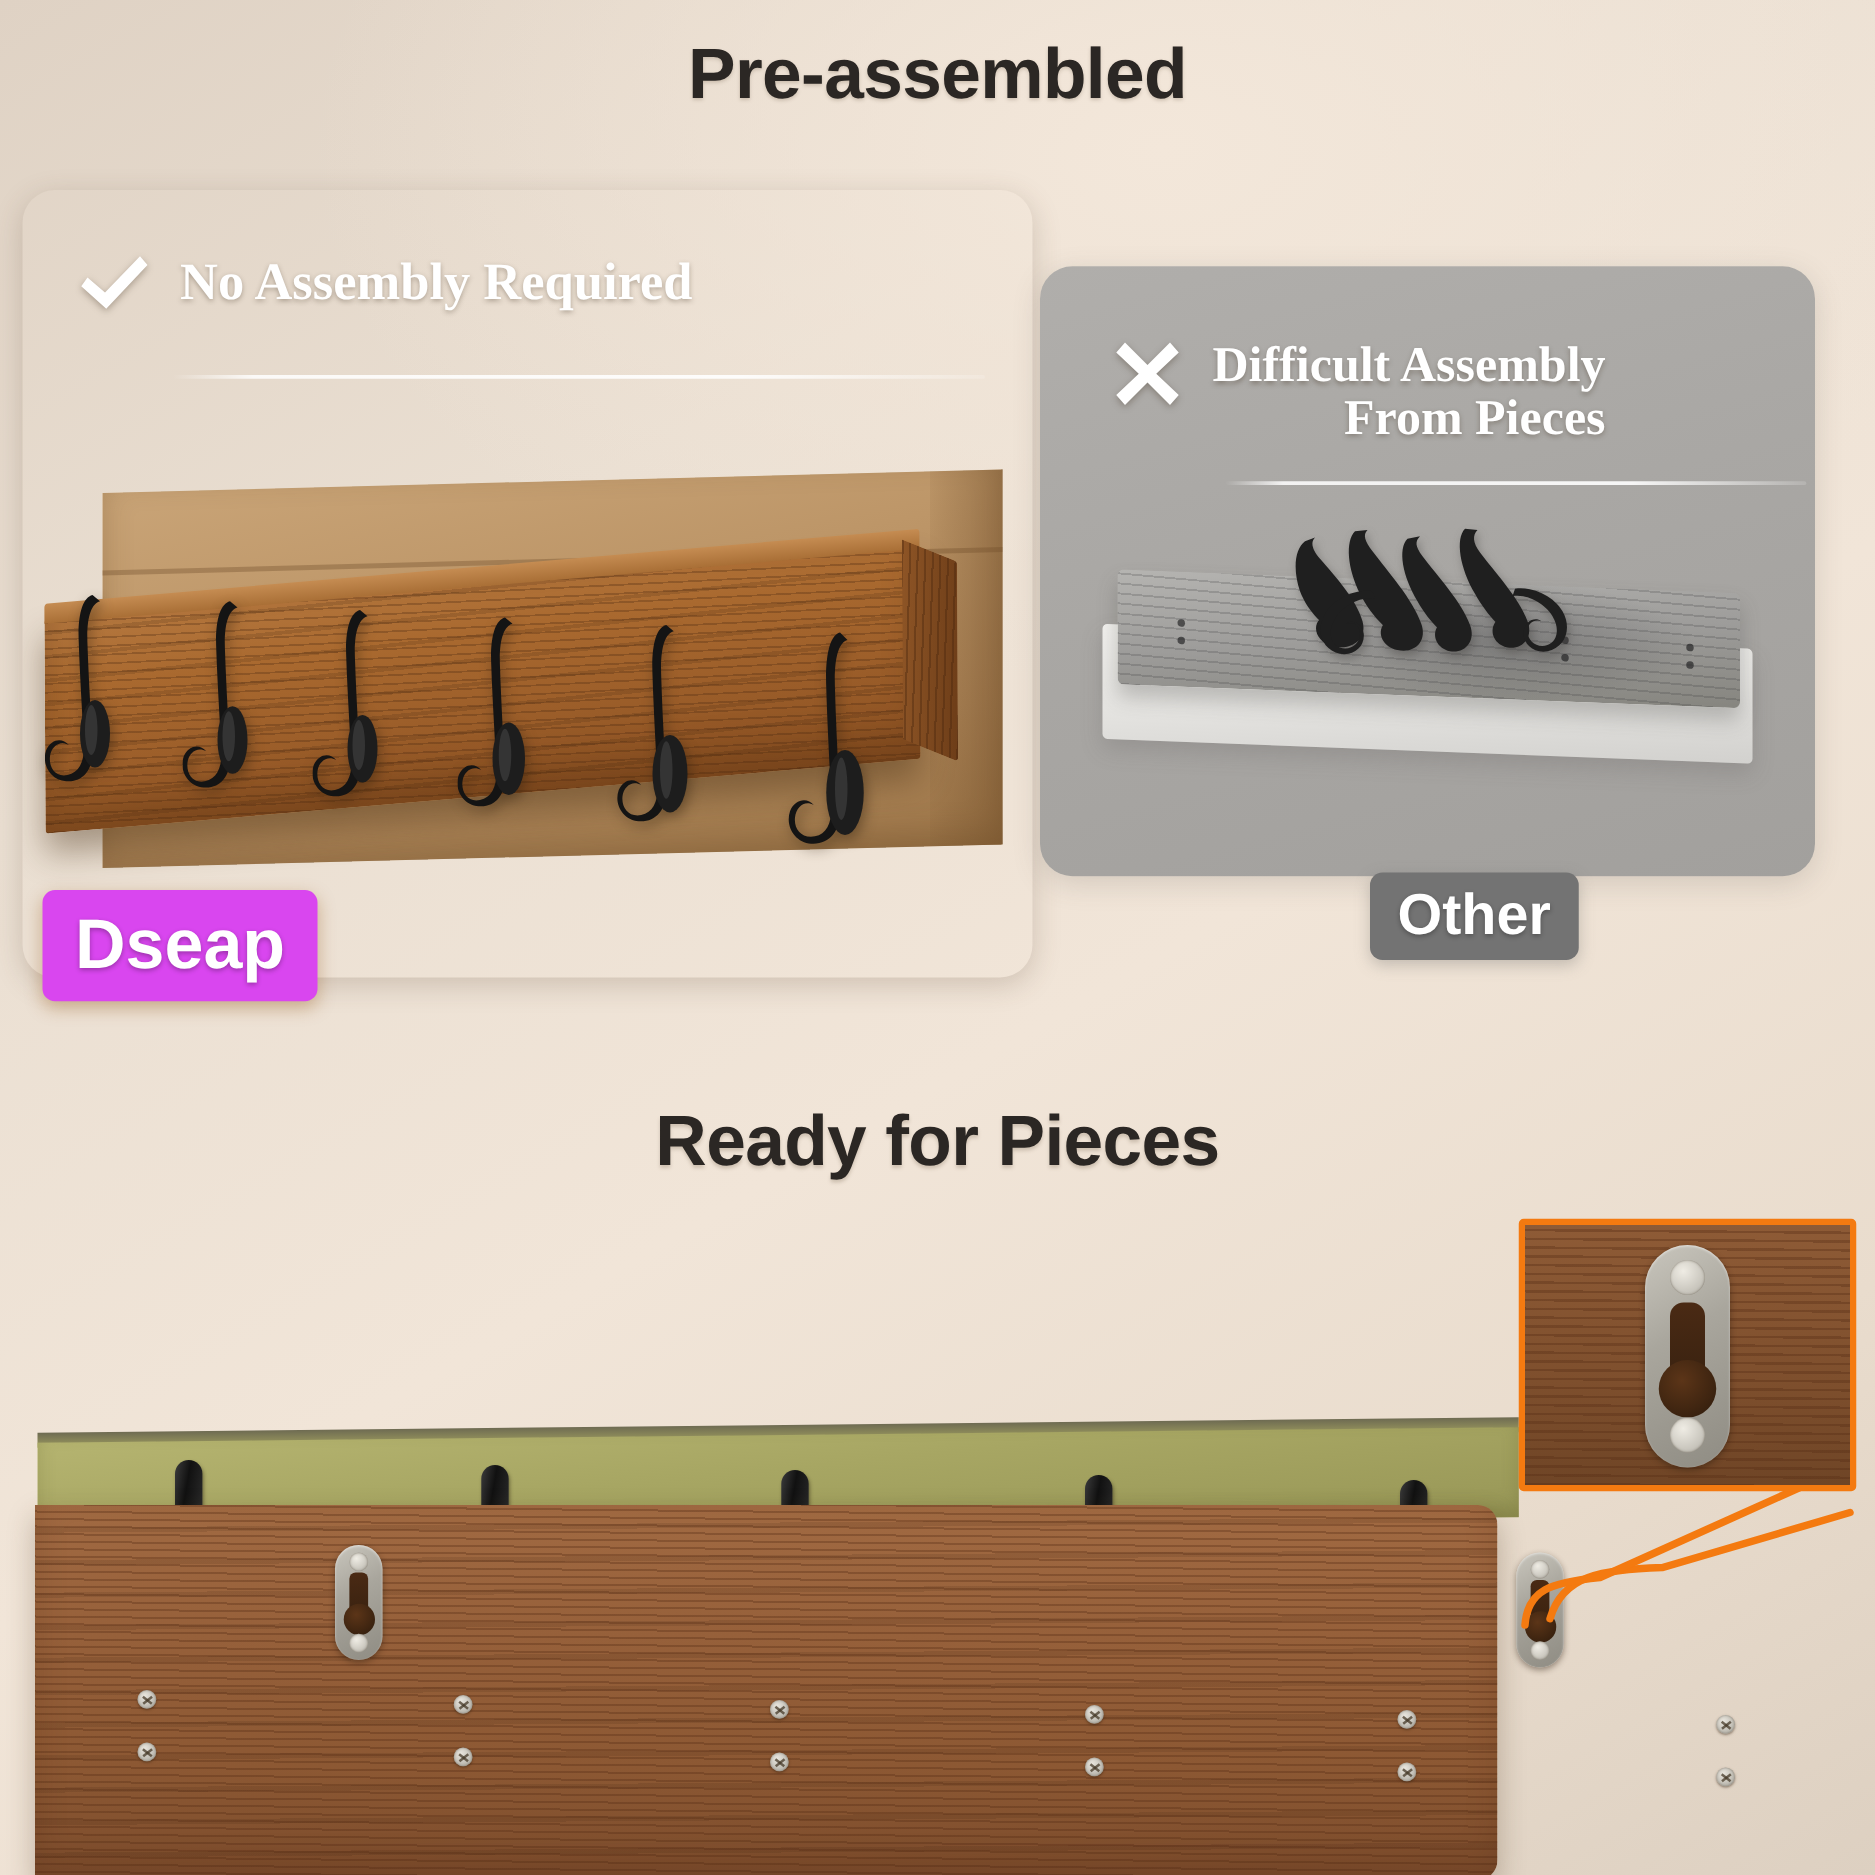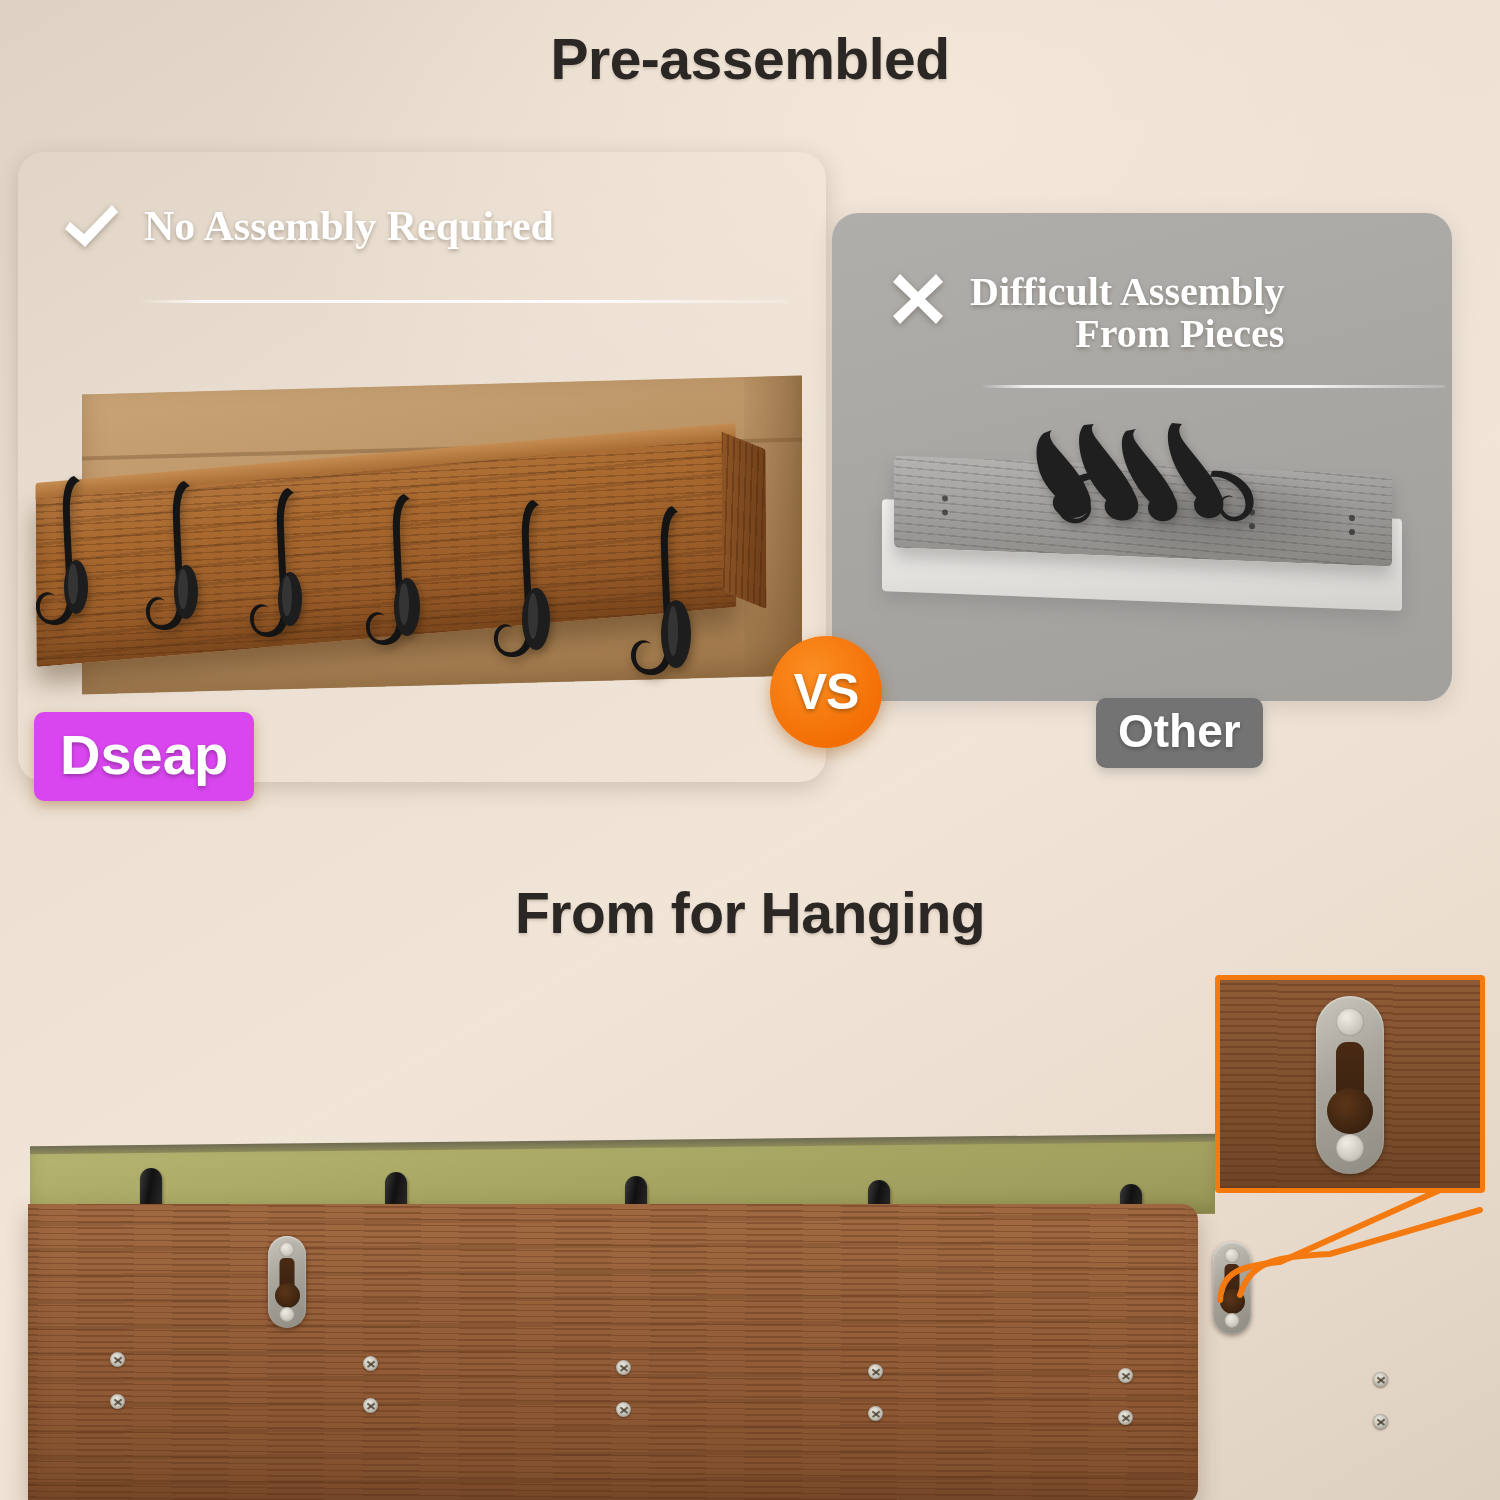--- a/index.html
+++ b/index.html
@@ -351,23 +351,22 @@
             <path d="M188 60 C200 58 214 66 220 76 C226 86 224 96 216 99 C208 102 200 96 200 88 C200 82 205 78 211 80 C206 76 198 80 197 88 C196 98 205 106 216 104 C230 101 236 86 228 72 C221 60 204 52 190 54 Z"></path>
             <path d="M78 62 C66 60 52 68 46 78 C40 88 42 98 50 101 C58 104 66 98 66 90 C66 84 61 80 55 82 C60 78 68 82 69 90 C70 100 61 108 50 106 C36 103 30 88 38 74 C45 62 62 54 76 56 Z"></path>
           </g>
         </svg>
       </div>
     </div>
   </div>
 
   <div class="badge" id="badge-brand">Dseap</div>
   <div class="badge" id="badge-other">Other</div>
-  <div class="badge" id="badge-vs">VS</div>
-
-  <div class="heading" id="title-ready">From for Hanging</div>
+
+  <div class="heading" id="title-ready">Ready for Pieces</div>
 
   <div id="photo-ready">
 
     <div class="cardboard-top"></div>
     <div class="cardboard-back"></div>
 
     <div class="hook-tip" style="left:140px;  top:28px;"></div>
     <div class="hook-tip" style="left:385px;  top:32px;"></div>
     <div class="hook-tip" style="left:625px;  top:36px;"></div>
     <div class="hook-tip" style="left:868px;  top:40px;"></div>

